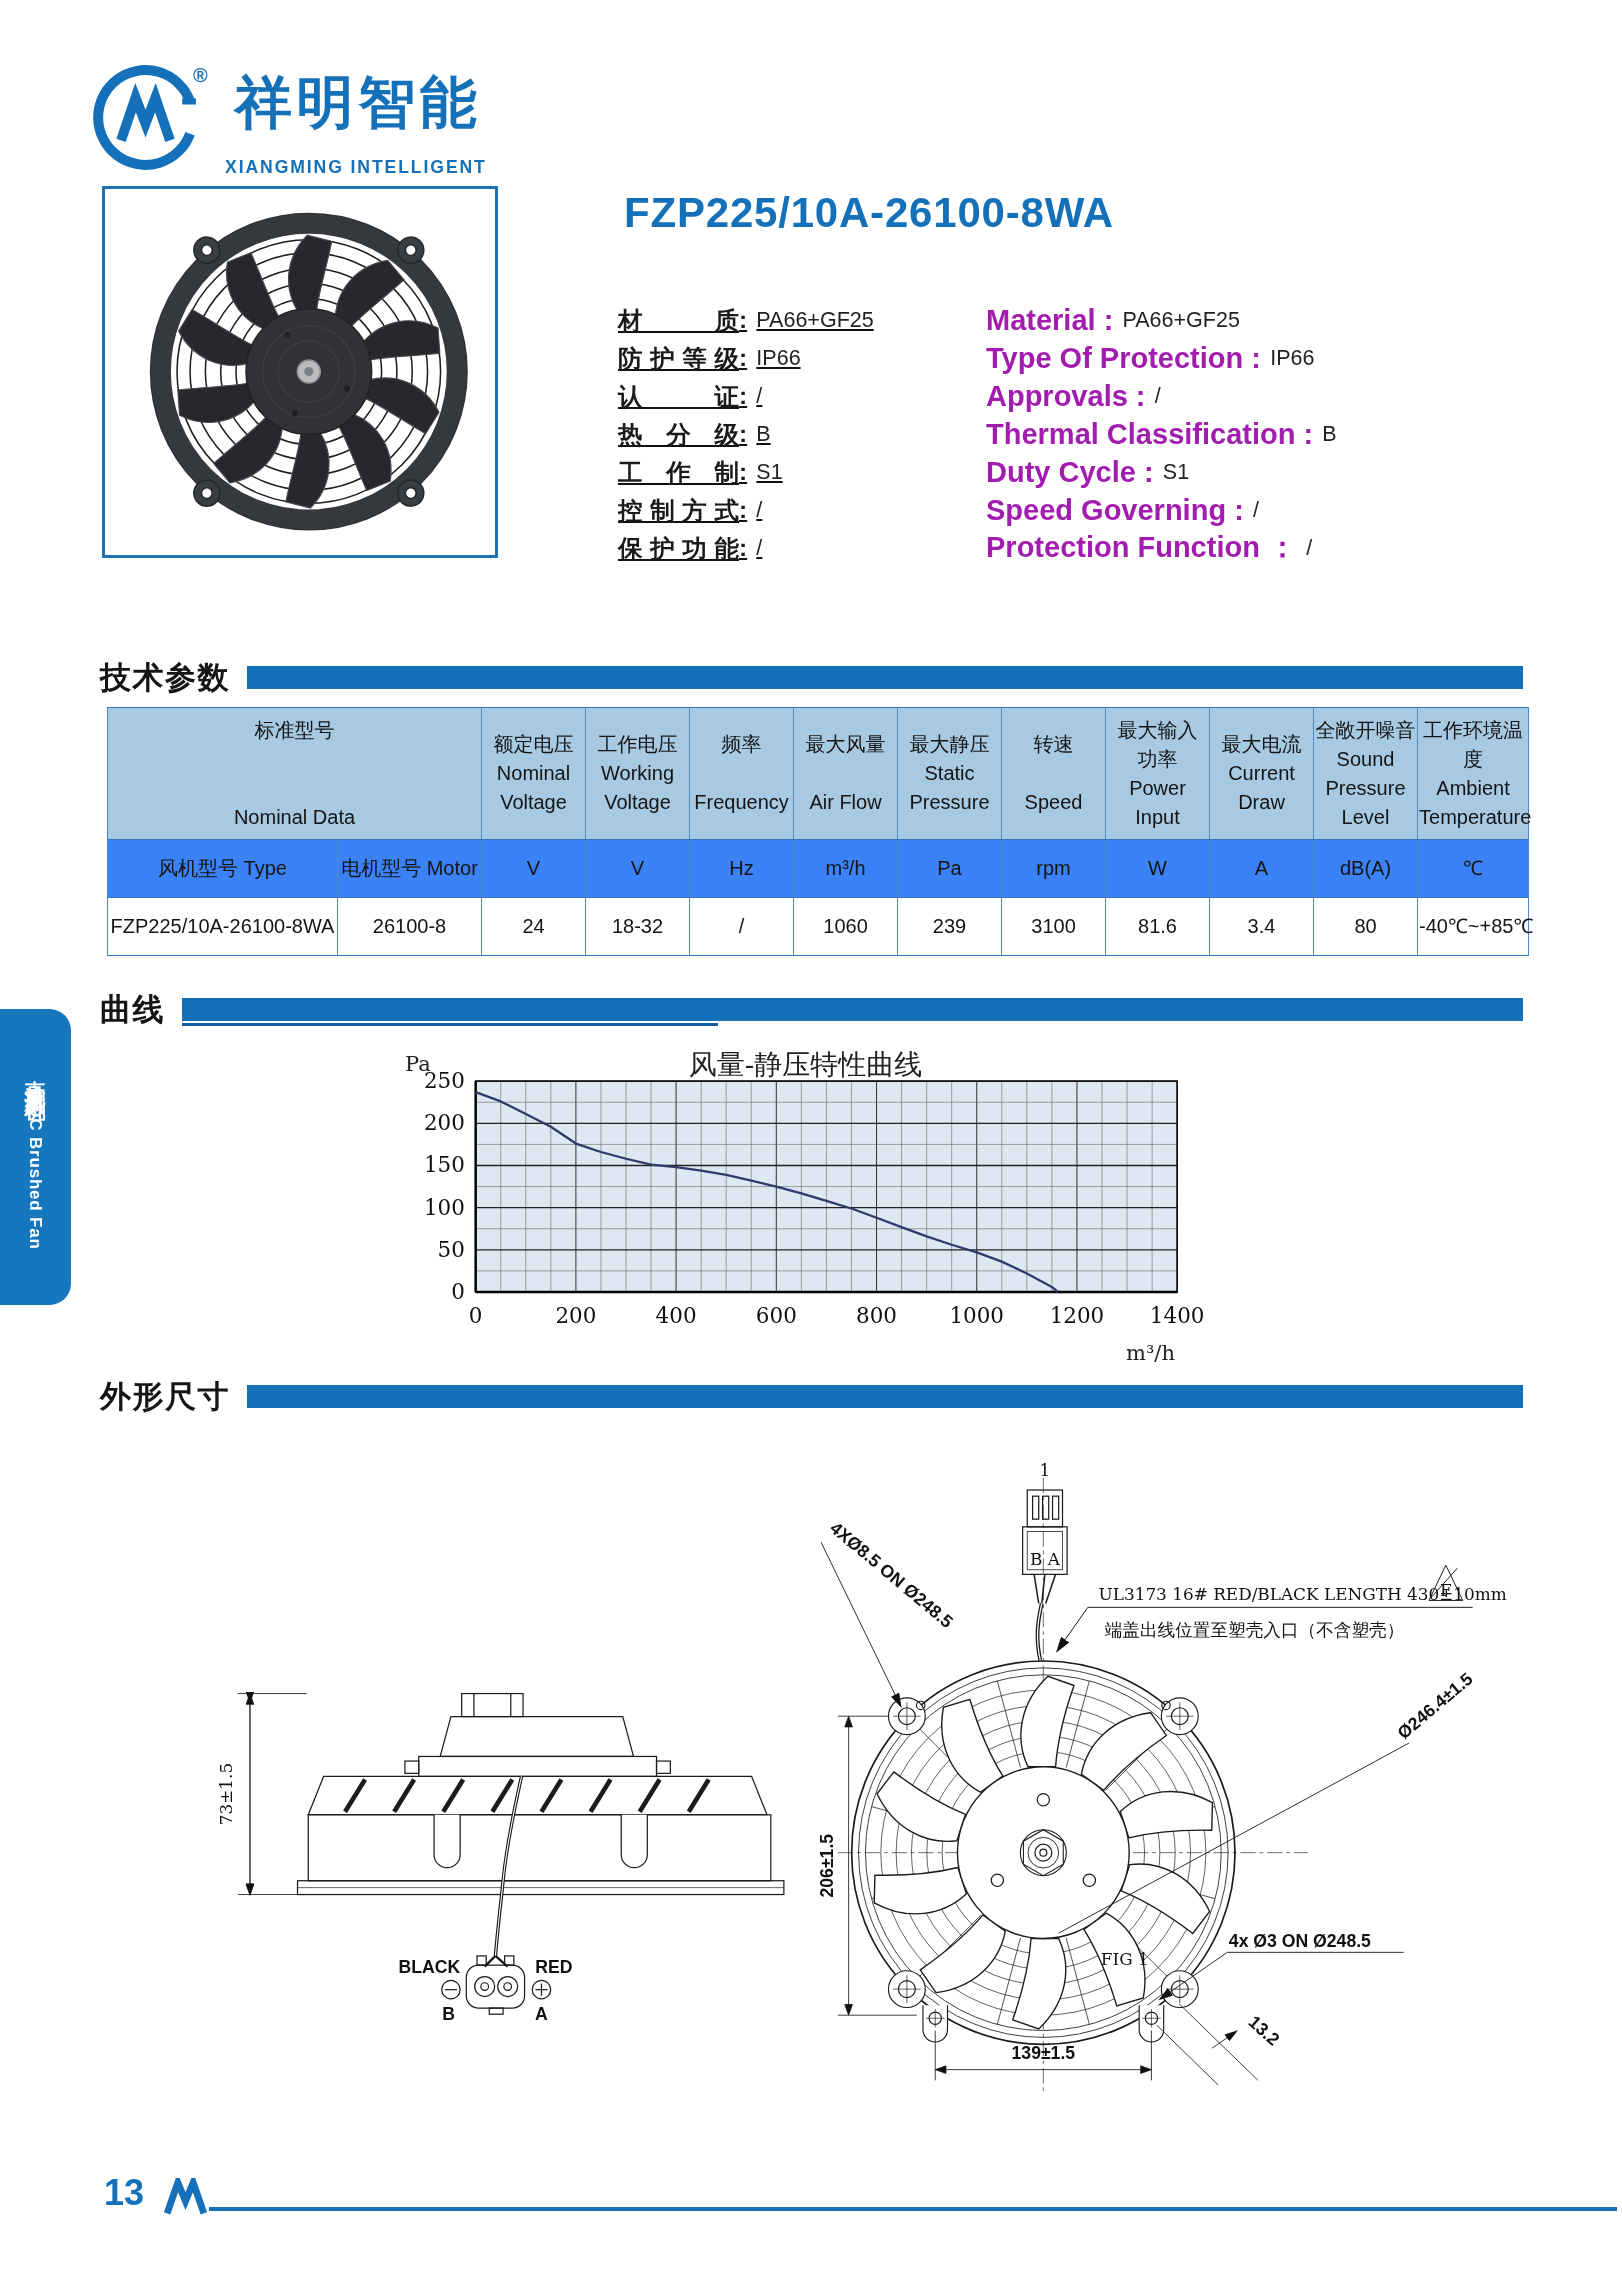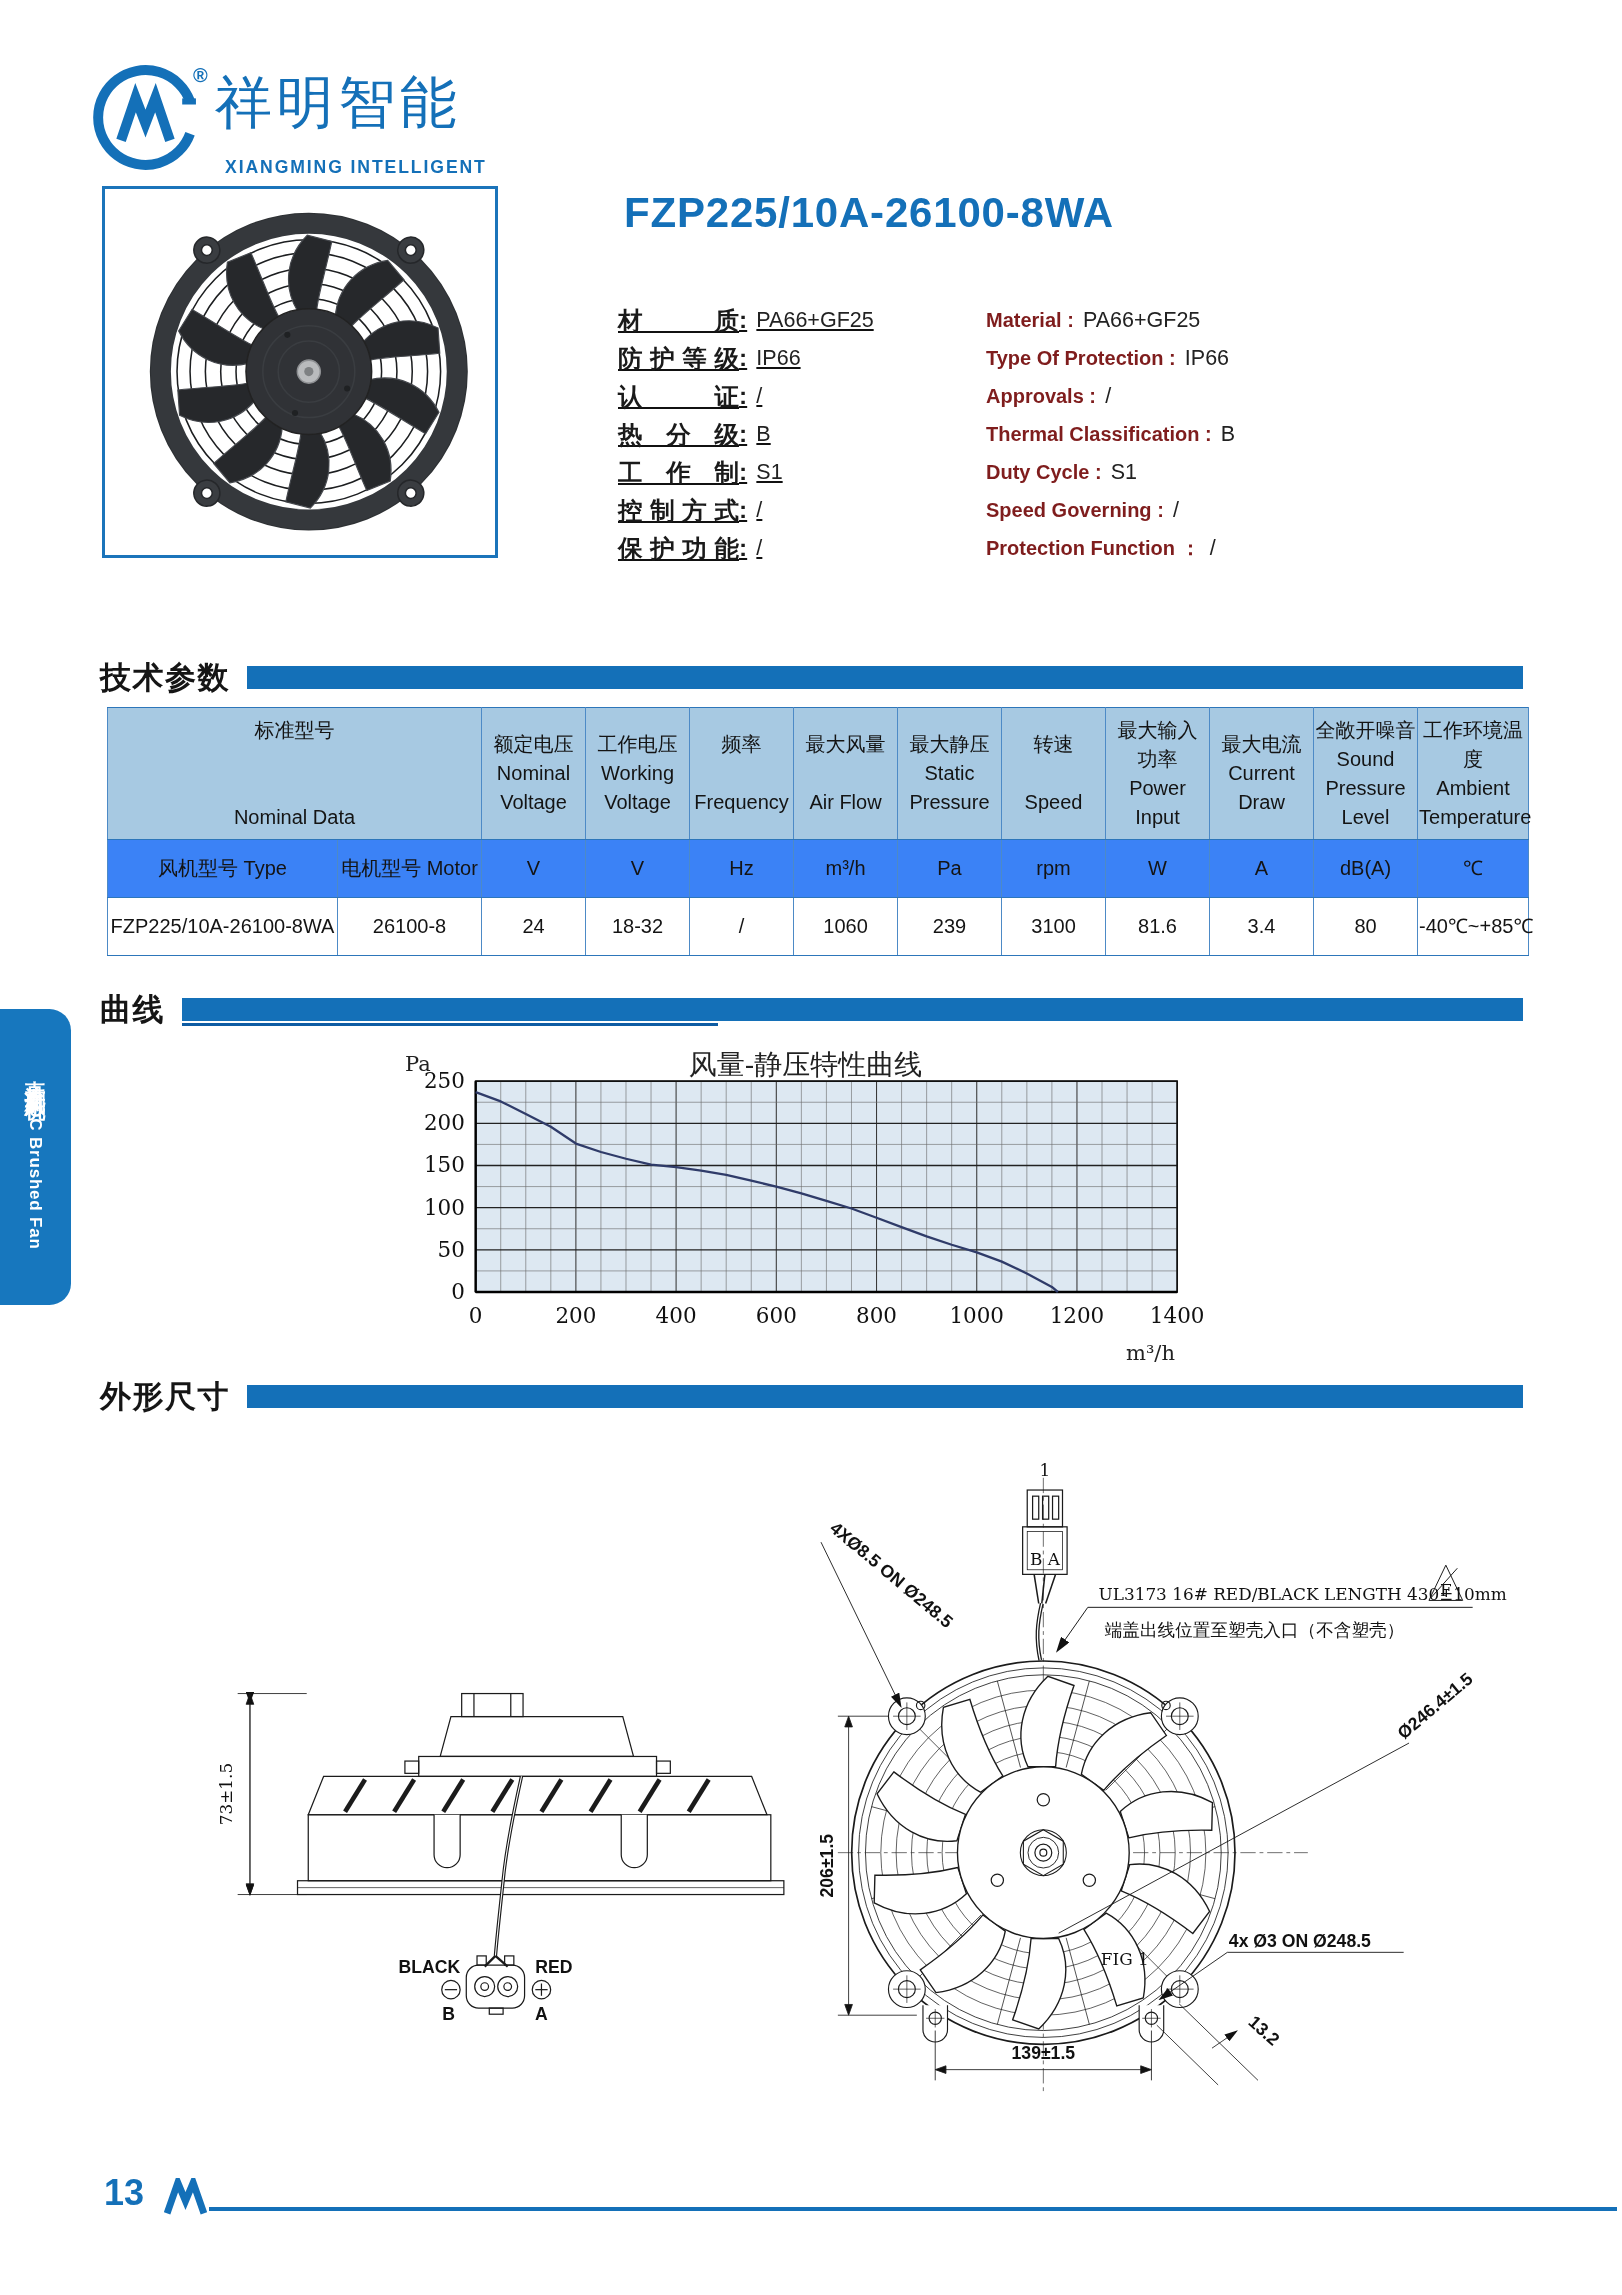--- a/index.html
+++ b/index.html
@@ -6,33 +6,33 @@
   .page{position:relative;width:1623px;height:2295px;background:#ffffff;overflow:hidden;
         font-family:"Liberation Sans",sans-serif;color:#111;}
   
   .side-tab{position:absolute;left:0;top:1009px;width:71px;height:296px;background:#1777be;
             border-radius:0 21.5px 21.5px 0;display:flex;align-items:center;justify-content:center;}
   .side-text{writing-mode:vertical-rl;text-orientation:mixed;color:#fff;line-height:1;}
   .side-zh{font-size:21px;font-weight:600;letter-spacing:3.8px;}
   .side-en{font-size:17px;font-weight:600;padding-block-start:0;padding-inline-start:15.3px;letter-spacing:0.8px;}
   
   .brand-reg{position:absolute;left:193px;top:64px;font-size:20px;font-weight:700;color:#1470b8;}
-  .brand-zh{position:absolute;left:215px;top:74px;font-size:57px;line-height:1;font-weight:400;color:#1470b8;letter-spacing:4.6px;}
+  .brand-zh{position:absolute;left:235px;top:74px;font-size:57px;line-height:1;font-weight:700;color:#1470b8;letter-spacing:4.6px;}
   .brand-en{position:absolute;left:225px;top:157px;font-size:17.6px;font-weight:700;color:#1470b8;letter-spacing:1.9px;}
   
   .photo-box{position:absolute;left:102px;top:186px;width:390px;height:366px;border:3.1px solid #1b74ba;background:#fff;}
   
   .title{position:absolute;left:624px;top:189px;margin:0;font-size:42px;font-weight:800;color:#1470b8;letter-spacing:0.8px;}
   .specs{position:absolute;top:301px;}
   .specs.zh{left:618px;width:360px;text-decoration:underline;}
   .specs.en{left:986px;width:537px;}
   .spec-row{height:38px;display:flex;align-items:center;}
   .zl{display:inline-block;width:121px;font-size:24.5px;font-weight:700;text-align:justify;text-align-last:justify;color:#1a1a1a;}
   .zc{font-size:24.5px;font-weight:700;color:#1a1a1a;}
-  .el{font-size:20px;font-weight:700;color:#7f1d1d;white-space:nowrap;}
+  .el{font-size:29px;font-weight:700;color:#a21caf;white-space:nowrap;}
   .vv{font-size:21.5px;margin-left:9.2px;color:#222;white-space:nowrap;}
   
   .sec{position:absolute;left:100px;width:1423px;height:35px;display:flex;align-items:center;}
   .sec-title{font-size:31px;font-weight:800;color:#151515;margin-right:17px;white-space:nowrap;letter-spacing:1.5px;}
   .sec-bar{position:relative;flex:1;height:23px;background:#1470b8;}
   .bar-underline{position:absolute;left:0;top:25px;width:40%;height:3.1px;background:#0e5ca3;}
   
   .tparams{position:absolute;left:107px;top:707px;width:1417px;border-collapse:collapse;table-layout:fixed;}
   .tparams td{border:1.2px solid #4d8ac6;border-top:1.9px solid #2d76ba;border-bottom:1.9px solid #2d76ba;
               text-align:center;vertical-align:middle;font-size:20px;color:#141414;white-space:pre-line;line-height:1.45;}

